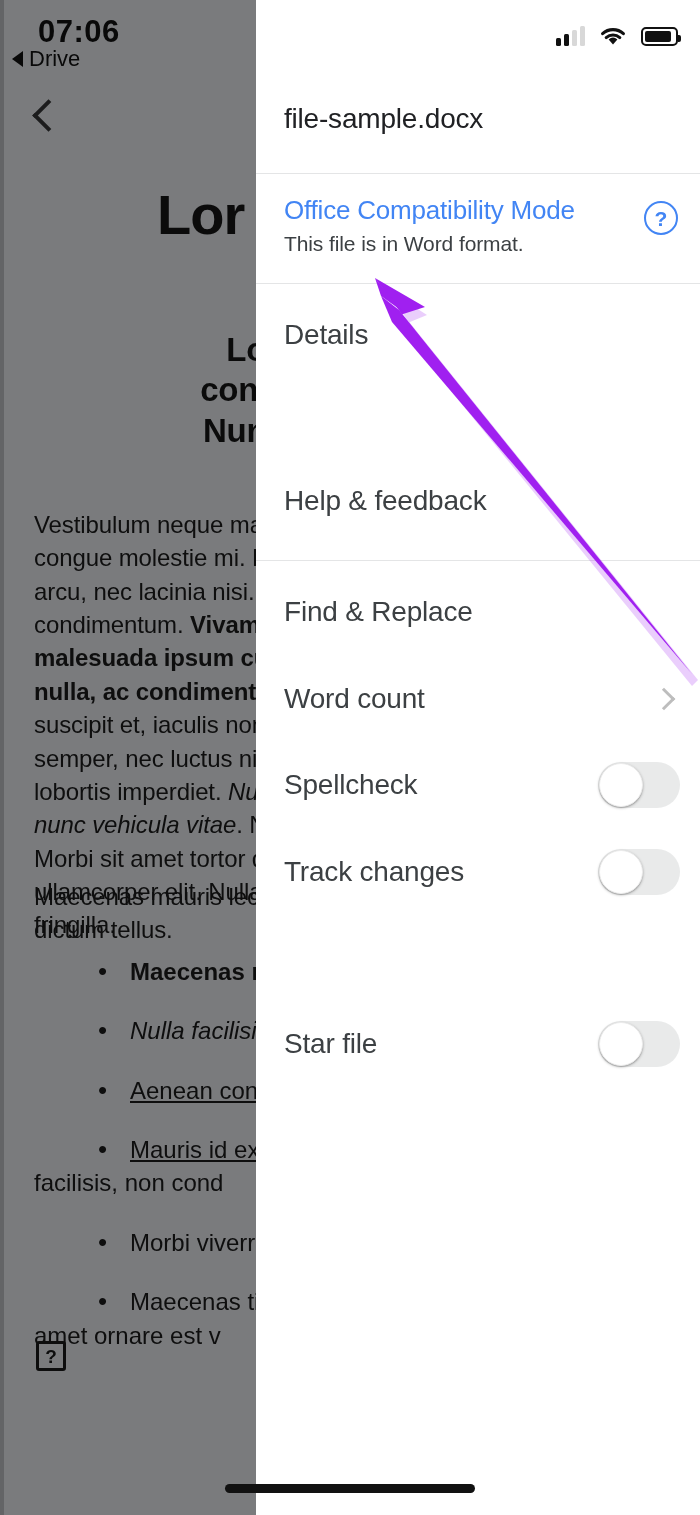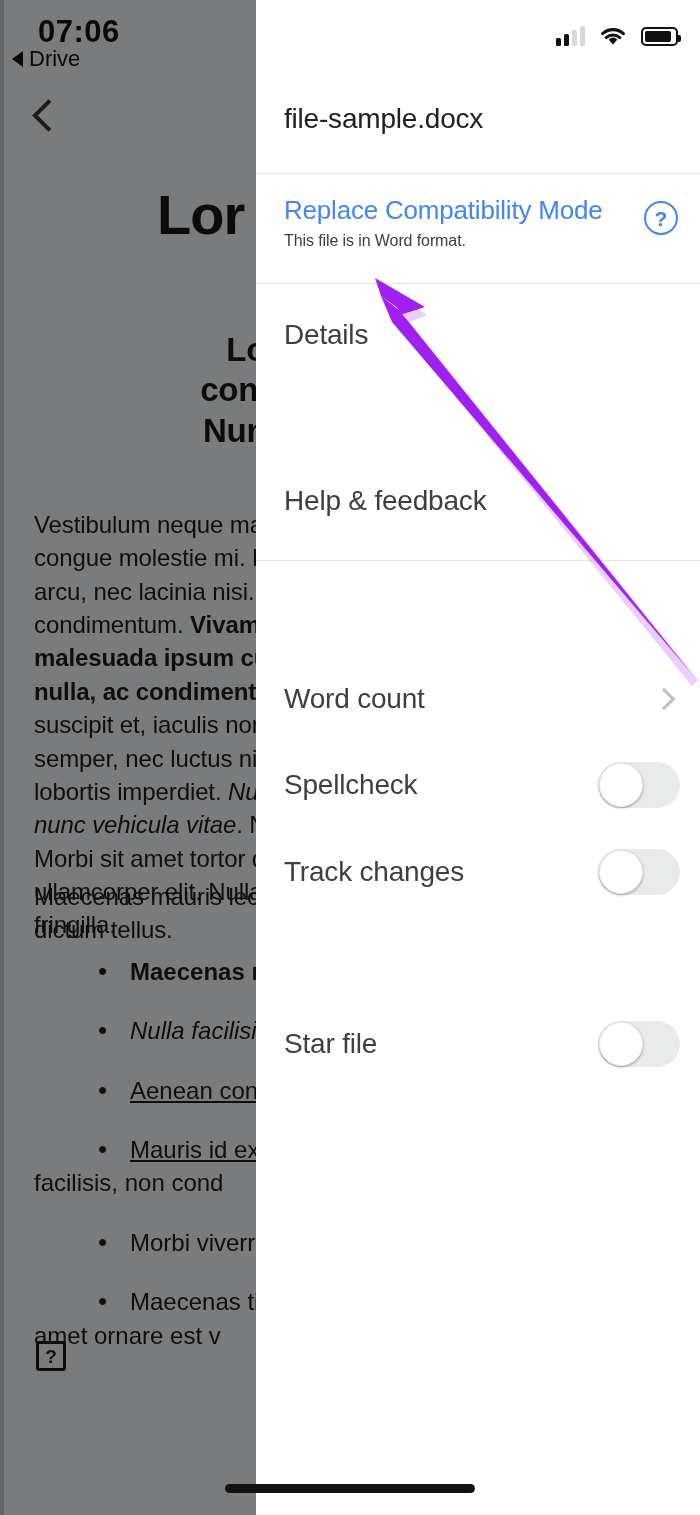--- a/index.html
+++ b/index.html
@@ -114,21 +114,21 @@
   }
   .divider {
     position:absolute; left:0; width:444px; height:1px; background:#e4e5e6;
   }
 
   .compat { position:absolute; left:0; top:195px; width:444px; }
   .compat-title {
     position:absolute; left:28px; top:0; font-size:26px; color:#4285f4; letter-spacing:-0.2px;
   }
   .compat-sub {
-    position:absolute; left:28px; top:37px; font-size:16px; color:#3c4043; letter-spacing:-0.1px;
+    position:absolute; left:28px; top:37px; font-size:21px; color:#3c4043; letter-spacing:-0.1px;
   }
   .help-circle {
     position:absolute; right:22px; top:6px; width:34px; height:34px;
     border:2px solid #4285f4; border-radius:50%;
     display:flex; align-items:center; justify-content:center;
     color:#4285f4; font-size:21px; font-weight:700; line-height:1;
   }
 
   .row {
     position:absolute; left:0; width:444px; height:86px;
@@ -229,36 +229,39 @@
       <div class="battery">
         <div class="lvl"></div>
       </div>
     </div>
 
     <div class="panel-title">file-sample.docx</div>
 
     <div class="divider" style="top:173px"></div>
 
     <div class="compat">
-      <div class="compat-title">Replace Compatibility Mode</div>
+      <div class="compat-title">Office Compatibility Mode</div>
       <div class="compat-sub">This file is in Word format.</div>
       <div class="help-circle">?</div>
     </div>
 
     <div class="divider" style="top:283px"></div>
 
     <div class="row" style="top:292px">
       <span class="row-label">Details</span>
     </div>
     <div class="row" style="top:458px">
       <span class="row-label">Help &amp; feedback</span>
     </div>
 
     <div class="divider" style="top:560px"></div>
 
+    <div class="row" style="top:569px">
+      <span class="row-label">Find &amp; Replace</span>
+    </div>
     <div class="row" style="top:656px">
       <span class="row-label">Word count</span>
       <span class="chev"></span>
     </div>
     <div class="row" style="top:742px">
       <span class="row-label">Spellcheck</span>
       <span class="toggle">
           <span class="knob"></span>
         </span>
     </div>

